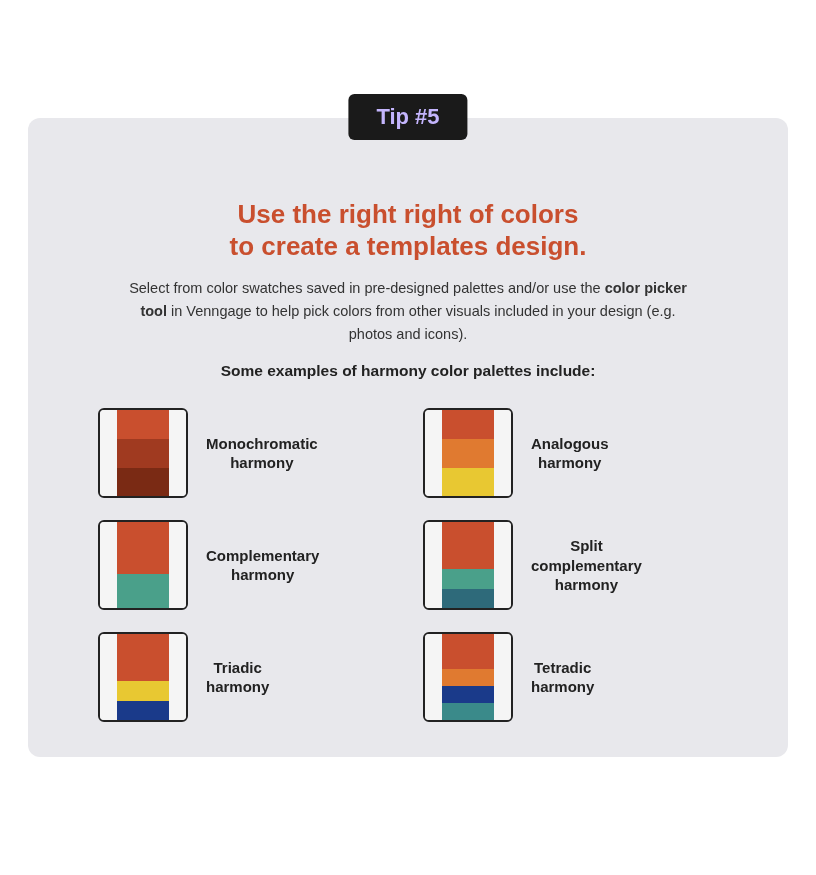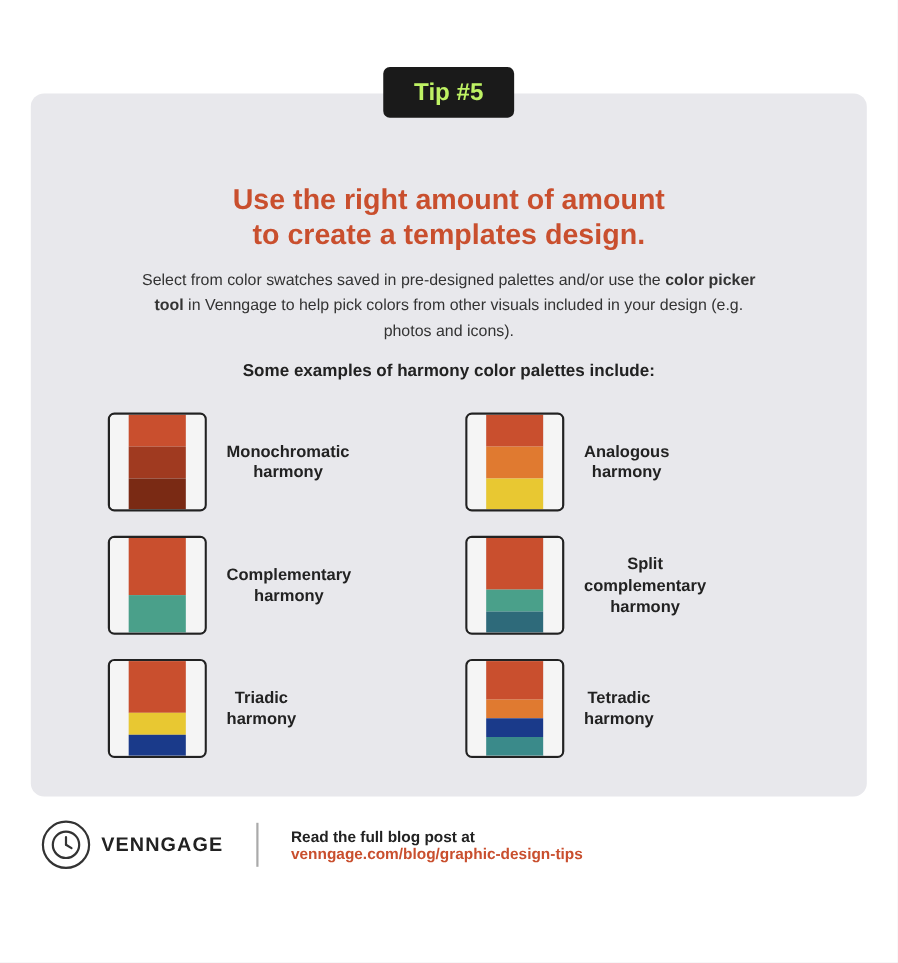--- a/index.html
+++ b/index.html
@@ -18,21 +18,21 @@
       background: #e8e8ec;
       border-radius: 12px;
       padding: 50px 50px 35px 50px;
       position: relative;
       display: flex;
       flex-direction: column;
       align-items: center;
     }
     .tip-badge {
       background: #1a1a1a;
-      color: #bef264;
+      color: #c4b5fd;
       font-size: 22px;
       font-weight: 900;
       padding: 10px 28px;
       border-radius: 6px;
       position: absolute;
       top: -24px;
       left: 50%;
       transform: translateX(-50%);
       white-space: nowrap;
     }
@@ -163,21 +163,21 @@
 </head>
 <body>
 
 <div style="display:flex; flex-direction:column; align-items:center; justify-content:center; width:816px; height:875px; background:#fff;">
 
   <div class="outer-card">
 
     <div class="tip-badge">Tip #5</div>
 
     <div class="main-heading">
-      <span>Use the right amount of amount</span><br>
+      <span>Use the right right of colors</span><br>
       <span>to create a templates design.</span>
     </div>
 
     <p class="description">
       <span>Select from color swatches saved in pre-designed palettes and/or use the </span><b>color picker tool</b><span> in Venngage to help pick colors from other visuals included in your design (e.g. photos and icons).</span>
     </p>
 
     <p class="subheading">Some examples of harmony color palettes include:</p>
 
     <div class="palette-grid">
@@ -257,32 +257,14 @@
           </div>
           <div class="swatch-right"></div>
         </div>
         <div class="palette-label">Tetradic<br>harmony</div>
       </div>
 
     </div>
 
   </div>
 
-  <div class="footer">
-    <div class="logo-area">
-
-      <div class="logo-circle">
-        <svg width="28" height="28" viewBox="0 0 28 28" fill="none">
-          <circle cx="14" cy="14" r="12" stroke="#333" stroke-width="2" fill="none"></circle>
-          <line x1="14" y1="7" x2="14" y2="14" stroke="#333" stroke-width="2" stroke-linecap="round"></line>
-          <line x1="14" y1="14" x2="19" y2="17" stroke="#333" stroke-width="2" stroke-linecap="round"></line>
-        </svg>
-      </div>
-      <span class="logo-text">VENNGAGE</span>
-    </div>
-    <div class="footer-divider"></div>
-    <div class="footer-blog">
-      <span class="footer-blog-title">Read the full blog post at</span>
-      <span class="footer-blog-link">venngage.com/blog/graphic-design-tips</span>
-    </div>
-  </div>
 
 </div>
 
 </body></html>

